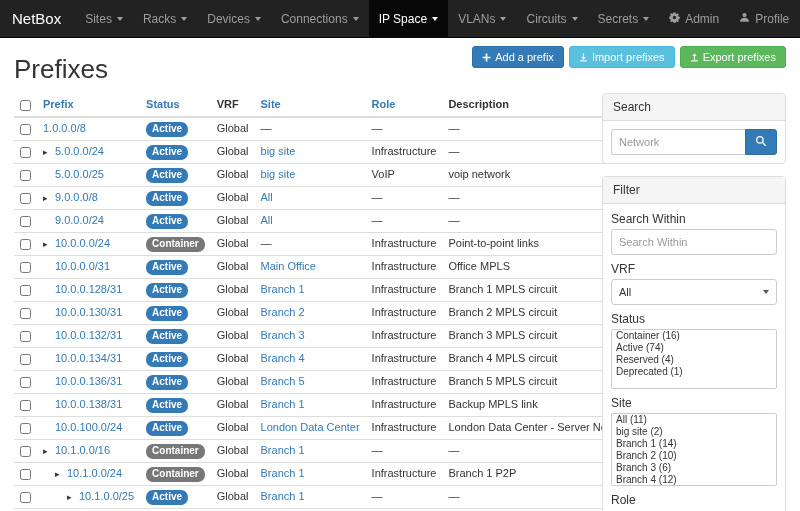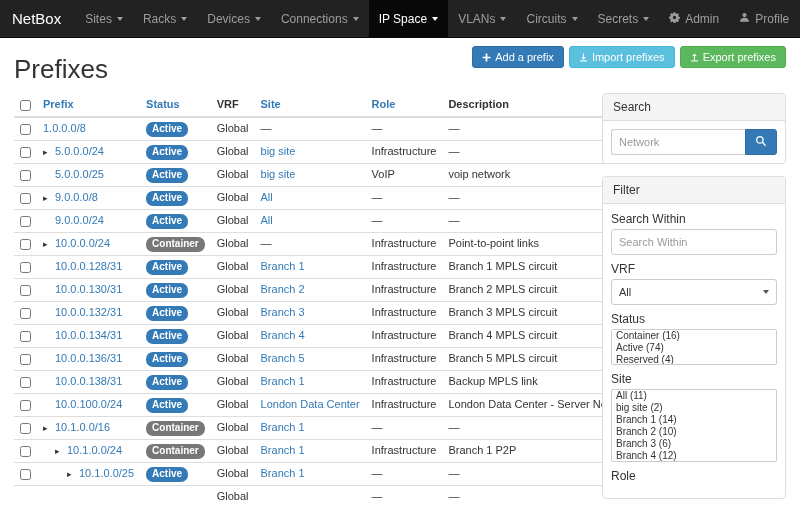--- a/index.html
+++ b/index.html
@@ -62,21 +62,21 @@
   .field { margin-bottom: 7px; }
   .field-label { display: block; margin-bottom: 3px; font-size: 12px; color: #333; }
   .text-input { width: 100%; height: 26px; border: 1px solid #ccc; border-radius: 3px; padding: 0 7px; font-size: 11px; font-family: inherit; color: #333; }
   .select { position: relative; height: 26px; border: 1px solid #ccc; border-radius: 3px; background: #fff; display: flex; align-items: center; padding: 0 7px; font-size: 11px; cursor: pointer; }
   .select .caret { margin-left: auto; color: #555; }
   .listbox { border: 1px solid #ccc; border-radius: 2px; overflow-y: scroll; overflow-x: hidden; font-size: 10px; background: #fff; }
   .listbox .opt { padding: 0 4px; line-height: 12px; white-space: nowrap; cursor: pointer; }
   .listbox::-webkit-scrollbar { width: 9px; }
   .listbox::-webkit-scrollbar-track { background: #f5f5f5; border-left: 1px solid #e3e3e3; }
   .listbox::-webkit-scrollbar-thumb { background: #c9c9c9; }
-  .lb-status { height: 36px; }
+  .lb-status { height: 60px; }
   .lb-site { height: 73px; }
 </style>
 </head>
 <body>
 
 <nav class="navbar">
   <span class="brand">NetBox</span>
   <ul class="nav-left">
       <li class="nav-item">
         <span>Sites</span>
@@ -236,20 +236,29 @@
               <td>—</td>
             </tr>
             <tr>
               <td class="col-check"><input type="checkbox" style=""></td>
               <td style="padding-left: 6px;"><span class="tree-arrow">▸</span><a href="#" class="link">10.0.0.0/24</a></td>
               <td><span class="badge badge-container">Container</span></td>
               <td>Global</td>
               <td><span>—</span></td>
               <td>Infrastructure</td>
               <td>Point-to-point links</td>
+            </tr>
+            <tr>
+              <td class="col-check"><input type="checkbox" style=""></td>
+              <td style="padding-left: 18px;"><a href="#" class="link">10.0.0.0/31</a></td>
+              <td><span class="badge badge-active">Active</span></td>
+              <td>Global</td>
+              <td><a href="#" class="link">Main Office</a></td>
+              <td>Infrastructure</td>
+              <td>Office MPLS</td>
             </tr>
             <tr>
               <td class="col-check"><input type="checkbox" style=""></td>
               <td style="padding-left: 18px;"><a href="#" class="link">10.0.0.128/31</a></td>
               <td><span class="badge badge-active">Active</span></td>
               <td>Global</td>
               <td><a href="#" class="link">Branch 1</a></td>
               <td>Infrastructure</td>
               <td>Branch 1 MPLS circuit</td>
             </tr>

